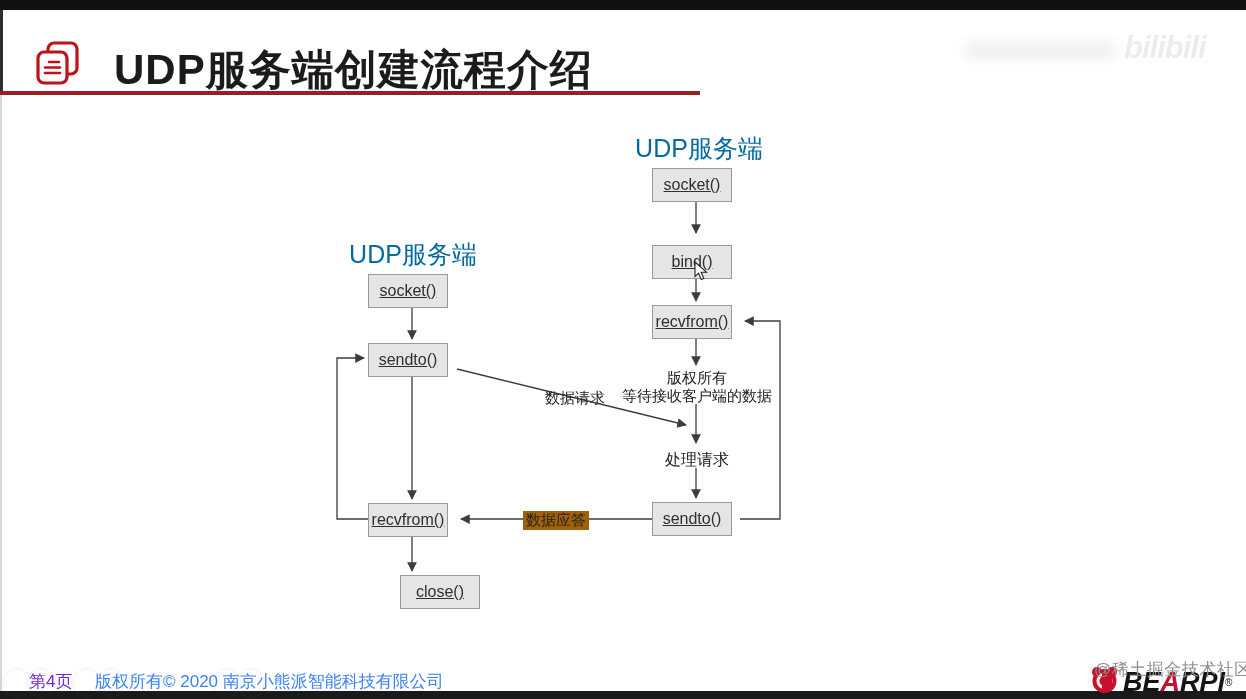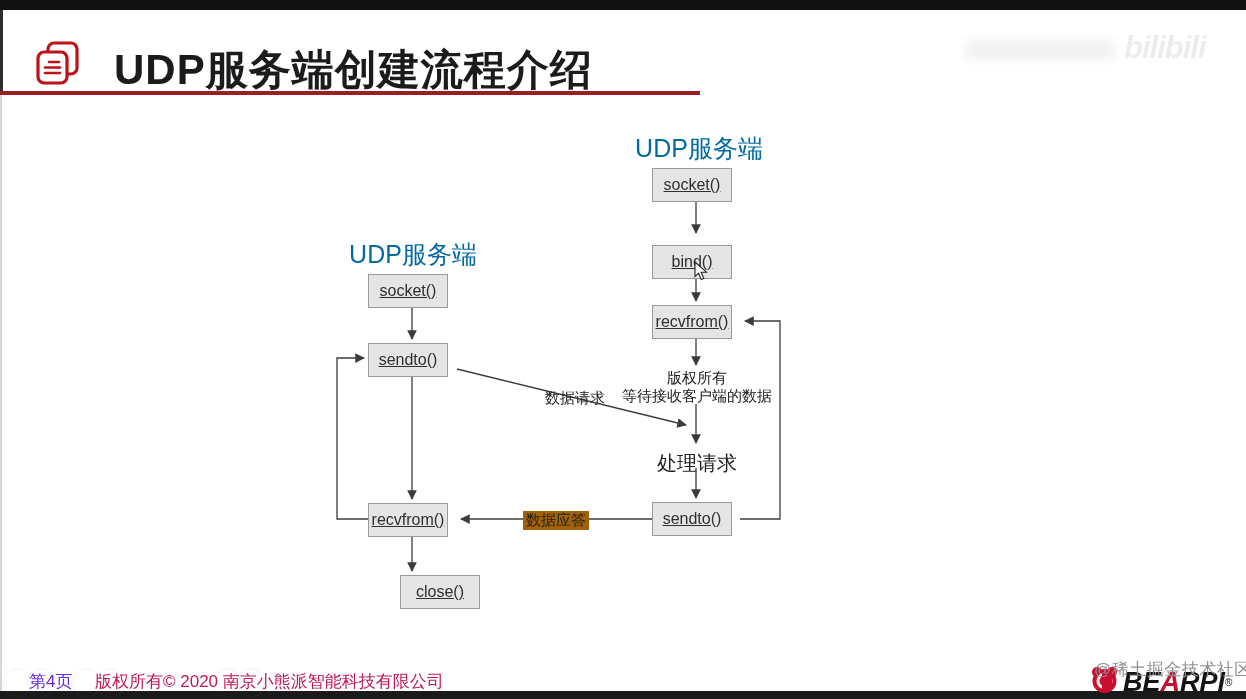--- a/index.html
+++ b/index.html
@@ -36,21 +36,21 @@
     position:absolute;width:80px;height:34px;border:1.5px solid #9a9a9a;background:#e5e5e5;
     display:flex;align-items:center;justify-content:center;
     font-size:16px;color:#2f2f2f;box-sizing:border-box;text-decoration:underline;
   }
   .note{position:absolute;transform:translateX(-50%);font-size:15px;color:#222;white-space:nowrap;text-align:center;}
   .edgelabel{position:absolute;transform:translateX(-50%);font-size:15px;color:#222;white-space:nowrap;}
   .whitebg{background:#a16207;padding:0 3px;}
   svg.wires{position:absolute;left:0;top:0;pointer-events:none;}
   
   .footer-page{position:absolute;left:29px;top:670px;font-size:17px;color:#6d28d9;}
-  .footer-copy{position:absolute;left:95px;top:670px;font-size:17px;color:#be185d;white-space:nowrap;}
+  .footer-copy{position:absolute;left:95px;top:670px;font-size:17px;color:#3b82f6;white-space:nowrap;}
   .wm-circle{position:absolute;width:26px;height:26px;border:2px solid #777;border-radius:50%;opacity:0.06;}
   
   .bearpi{position:absolute;left:1088px;top:665px;display:flex;align-items:center;z-index:5;}
   .bearpi-text{font-size:27px;font-weight:900;font-style:italic;color:#141414;letter-spacing:0px;line-height:30px;}
   .bearpi-text .red{color:#c8102e;}
   .bearpi-reg{font-size:10px;color:#141414;vertical-align:top;}
   .cursor{position:absolute;left:694px;top:261px;z-index:7;}
 </style>
 </head>
 <body>
@@ -113,21 +113,21 @@
   <div class="fbox" style="left:652px;top:305px;">recvfrom()</div>
   <div class="fbox" style="left:652px;top:502px;">sendto()</div>
 
   <div class="fbox" style="left:368px;top:274px;">socket()</div>
   <div class="fbox" style="left:368px;top:343px;">sendto()</div>
   <div class="fbox" style="left:368px;top:503px;">recvfrom()</div>
   <div class="fbox" style="left:384px;top:575px;margin-left:16px;">close()</div>
 
   <div class="note" style="left:697px;top:369px;">版权所有</div>
   <div class="note" style="left:697px;top:387px;">等待接收客户端的数据</div>
-  <div class="note" style="left:697px;top:450px;font-size:20px;">处理请求</div>
+  <div class="note" style="left:697px;top:450px;font-size:16px;">处理请求</div>
   <div class="edgelabel" style="left:575px;top:389px;">数据请求</div>
   <div class="edgelabel whitebg" style="left:556px;top:511px;">数据应答</div>
 
   <span class="cursor">
     <svg width="14" height="20" viewBox="0 0 14 20">
       <path d="M1,1 L1,15.5 L4.6,12.2 L7.2,18.6 L9.8,17.5 L7.2,11.2 L12.5,11.2 Z" fill="#ffffff" stroke="#222" stroke-width="1.1"></path>
     </svg>
   </span>
 
   <div class="wm-circle" style="left:2px;top:668px;"></div>

